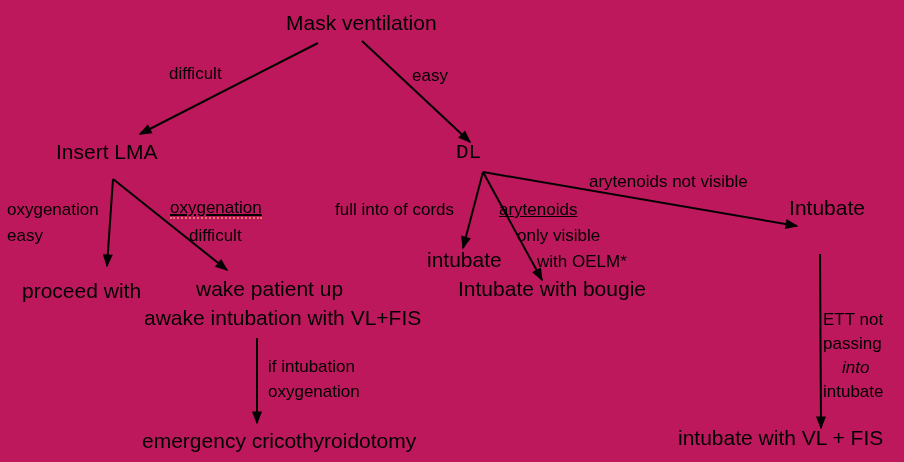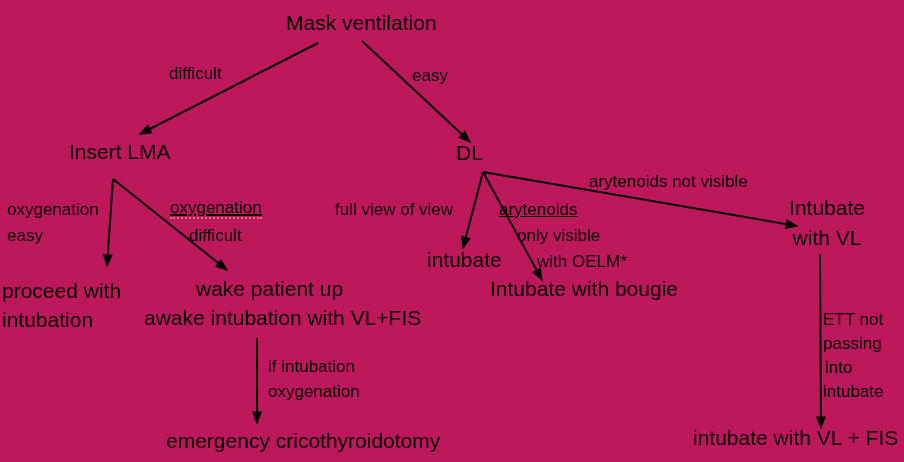--- a/index.html
+++ b/index.html
@@ -77,72 +77,70 @@
     <line x1="113" y1="179" x2="227" y2="270" marker-end="url(#ah)"></line>
     <line x1="483" y1="172" x2="463" y2="248" marker-end="url(#ah)"></line>
     <line x1="483" y1="172" x2="542" y2="280" marker-end="url(#ah)"></line>
     <line x1="483" y1="172" x2="797" y2="226" marker-end="url(#ah)"></line>
     <line x1="257" y1="338" x2="257" y2="423" marker-end="url(#ah)"></line>
     <line x1="820" y1="254" x2="821" y2="428" marker-end="url(#ah)"></line>
   </svg>
 
   <div class="txt node" style="left:286px; top:11px;">Mask ventilation</div>
 
-  <div class="txt node" style="left:69px; top:140px;">Insert LMA</div>
+  <div class="txt node" style="left:56px; top:140px;">Insert LMA</div>
 
-  <div class="txt node" style="left:456px; top:141px;">DL</div>
+  <div class="txt node" style="left:456px; top:141px;font-family:Liberation Mono, monospace;">DL</div>
 
-  <div class="txt node multi" style="left:2px; top:276px;">
+  <div class="txt node multi" style="left:22px; top:276px;">
     <span class="line">proceed with</span>
-    <span class="line">intubation</span>
   </div>
 
   <div class="txt node" style="left:196px; top:277px;">wake patient up</div>
   <div class="txt node" style="left:144px; top:306px;">awake intubation with VL+FIS</div>
 
-  <div class="txt node" style="left:142px; top:429px;margin-left:24px;">emergency cricothyroidotomy</div>
+  <div class="txt node" style="left:142px; top:429px;">emergency cricothyroidotomy</div>
 
   <div class="txt node" style="left:427px; top:248px;">intubate</div>
 
-  <div class="txt node" style="left:458px; top:277px;margin-left:32px;">Intubate with bougie</div>
+  <div class="txt node" style="left:458px; top:277px;">Intubate with bougie</div>
 
   <div class="txt node multi center" style="left:779px; top:193px; width:96px; line-height:30px;">
     <span class="line">Intubate</span>
-    <span class="line">with VL</span>
   </div>
 
-  <div class="txt node" style="left:693px; top:426px;">intubate with VL + FIS</div>
+  <div class="txt node" style="left:678px; top:426px;">intubate with VL + FIS</div>
 
   <div class="txt edge-label" style="left:169px; top:63px;">difficult</div>
 
   <div class="txt edge-label" style="left:412px; top:65px;">easy</div>
 
   <div class="txt edge-label multi" style="left:7px; top:197px;">
     <span class="line">oxygenation</span>
     <span class="line">easy</span>
   </div>
 
   <div class="txt edge-label" style="left:170px; top:197px;">
     <span class="misspelled">oxygenation</span>
   </div>
   <div class="txt edge-label" style="left:189px; top:225px;">difficult</div>
 
-  <div class="txt edge-label" style="left:335px; top:199px;">full view of view</div>
+  <div class="txt edge-label" style="left:335px; top:199px;">full into of cords</div>
 
   <div class="txt edge-label" style="left:499px; top:199px;text-decoration:underline;">arytenoids</div>
   <div class="txt edge-label" style="left:517px; top:225px;">only visible</div>
   <div class="txt edge-label" style="left:537px; top:251px;">with OELM*</div>
 
   <div class="txt edge-label" style="left:589px; top:171px;">arytenoids not visible</div>
 
   <div class="txt edge-label" style="left:268px; top:354px; line-height:25px;">
     <span class="line">if intubation</span>
     <span class="line">oxygenation</span>
   </div>
 
   <div class="txt edge-label" style="left:823px; top:308px; line-height:24px;">
     <span class="line">ETT not</span>
     <span class="line">passing</span>
-    <span class="line" style="padding-left:2px;">into</span>
+    <span class="line" style="padding-left:19px;font-style:italic;">into</span>
     <span class="line">intubate</span>
   </div>
 
 </div>
 
 </body></html>

